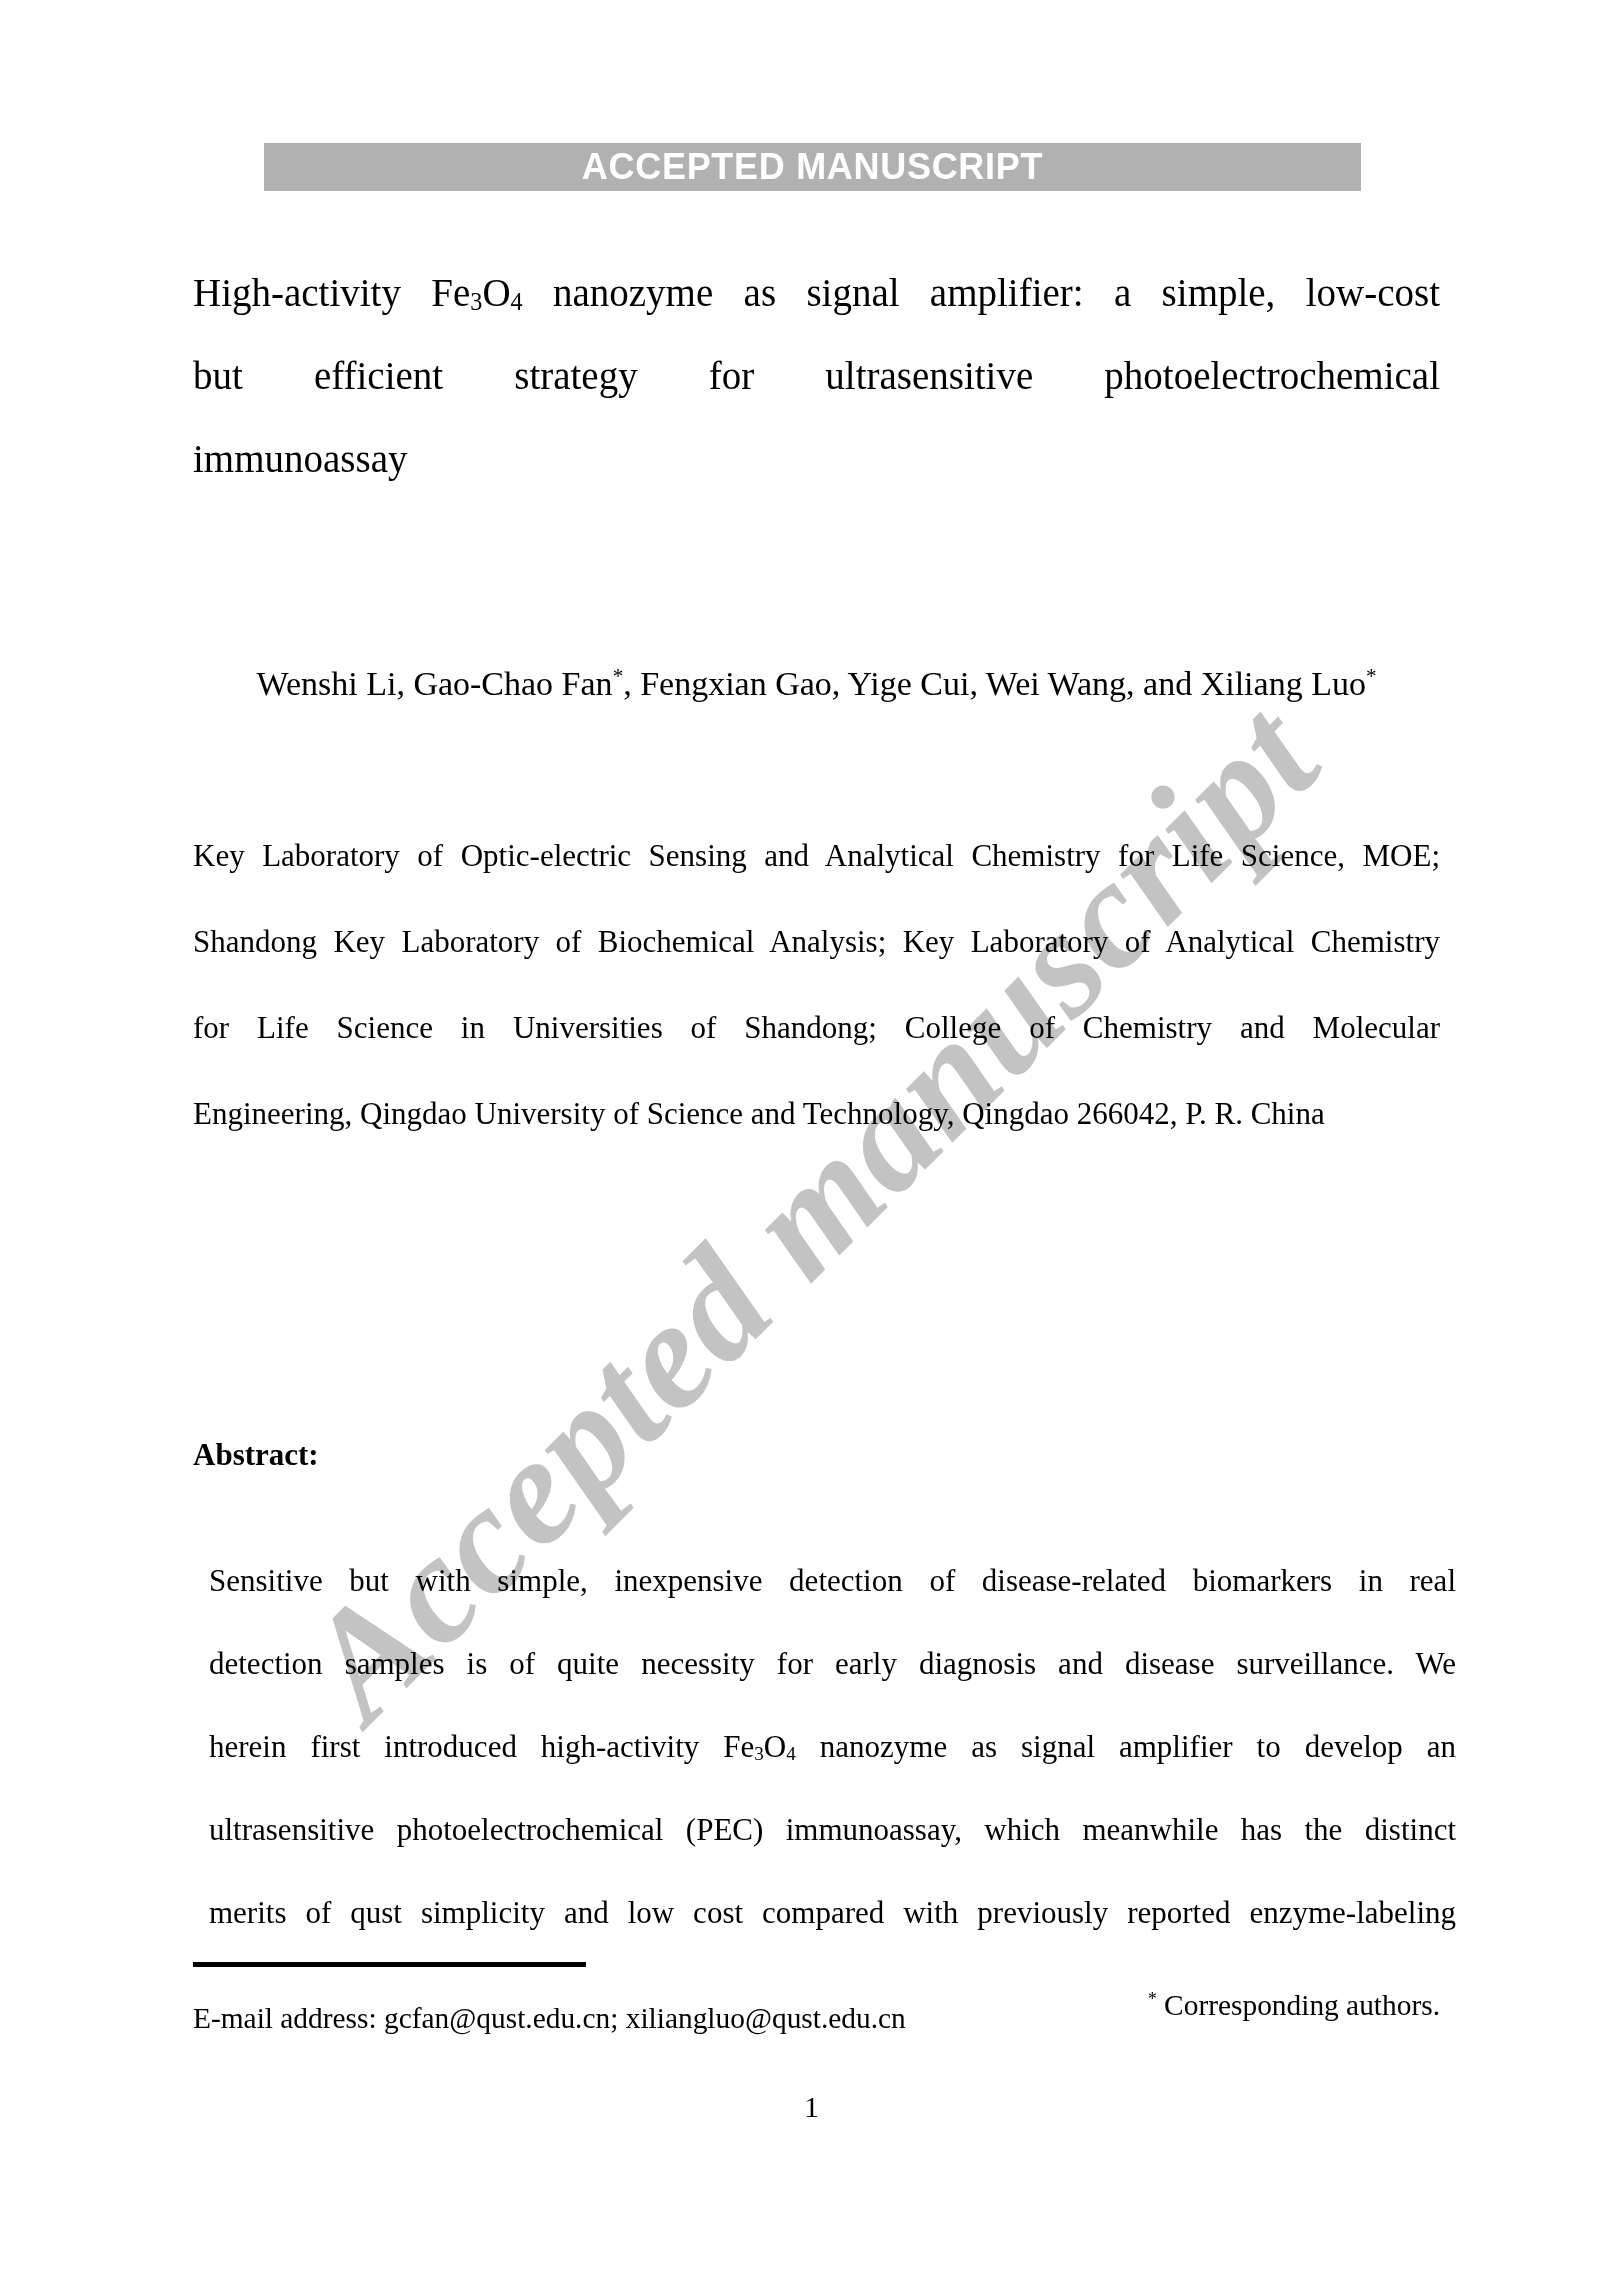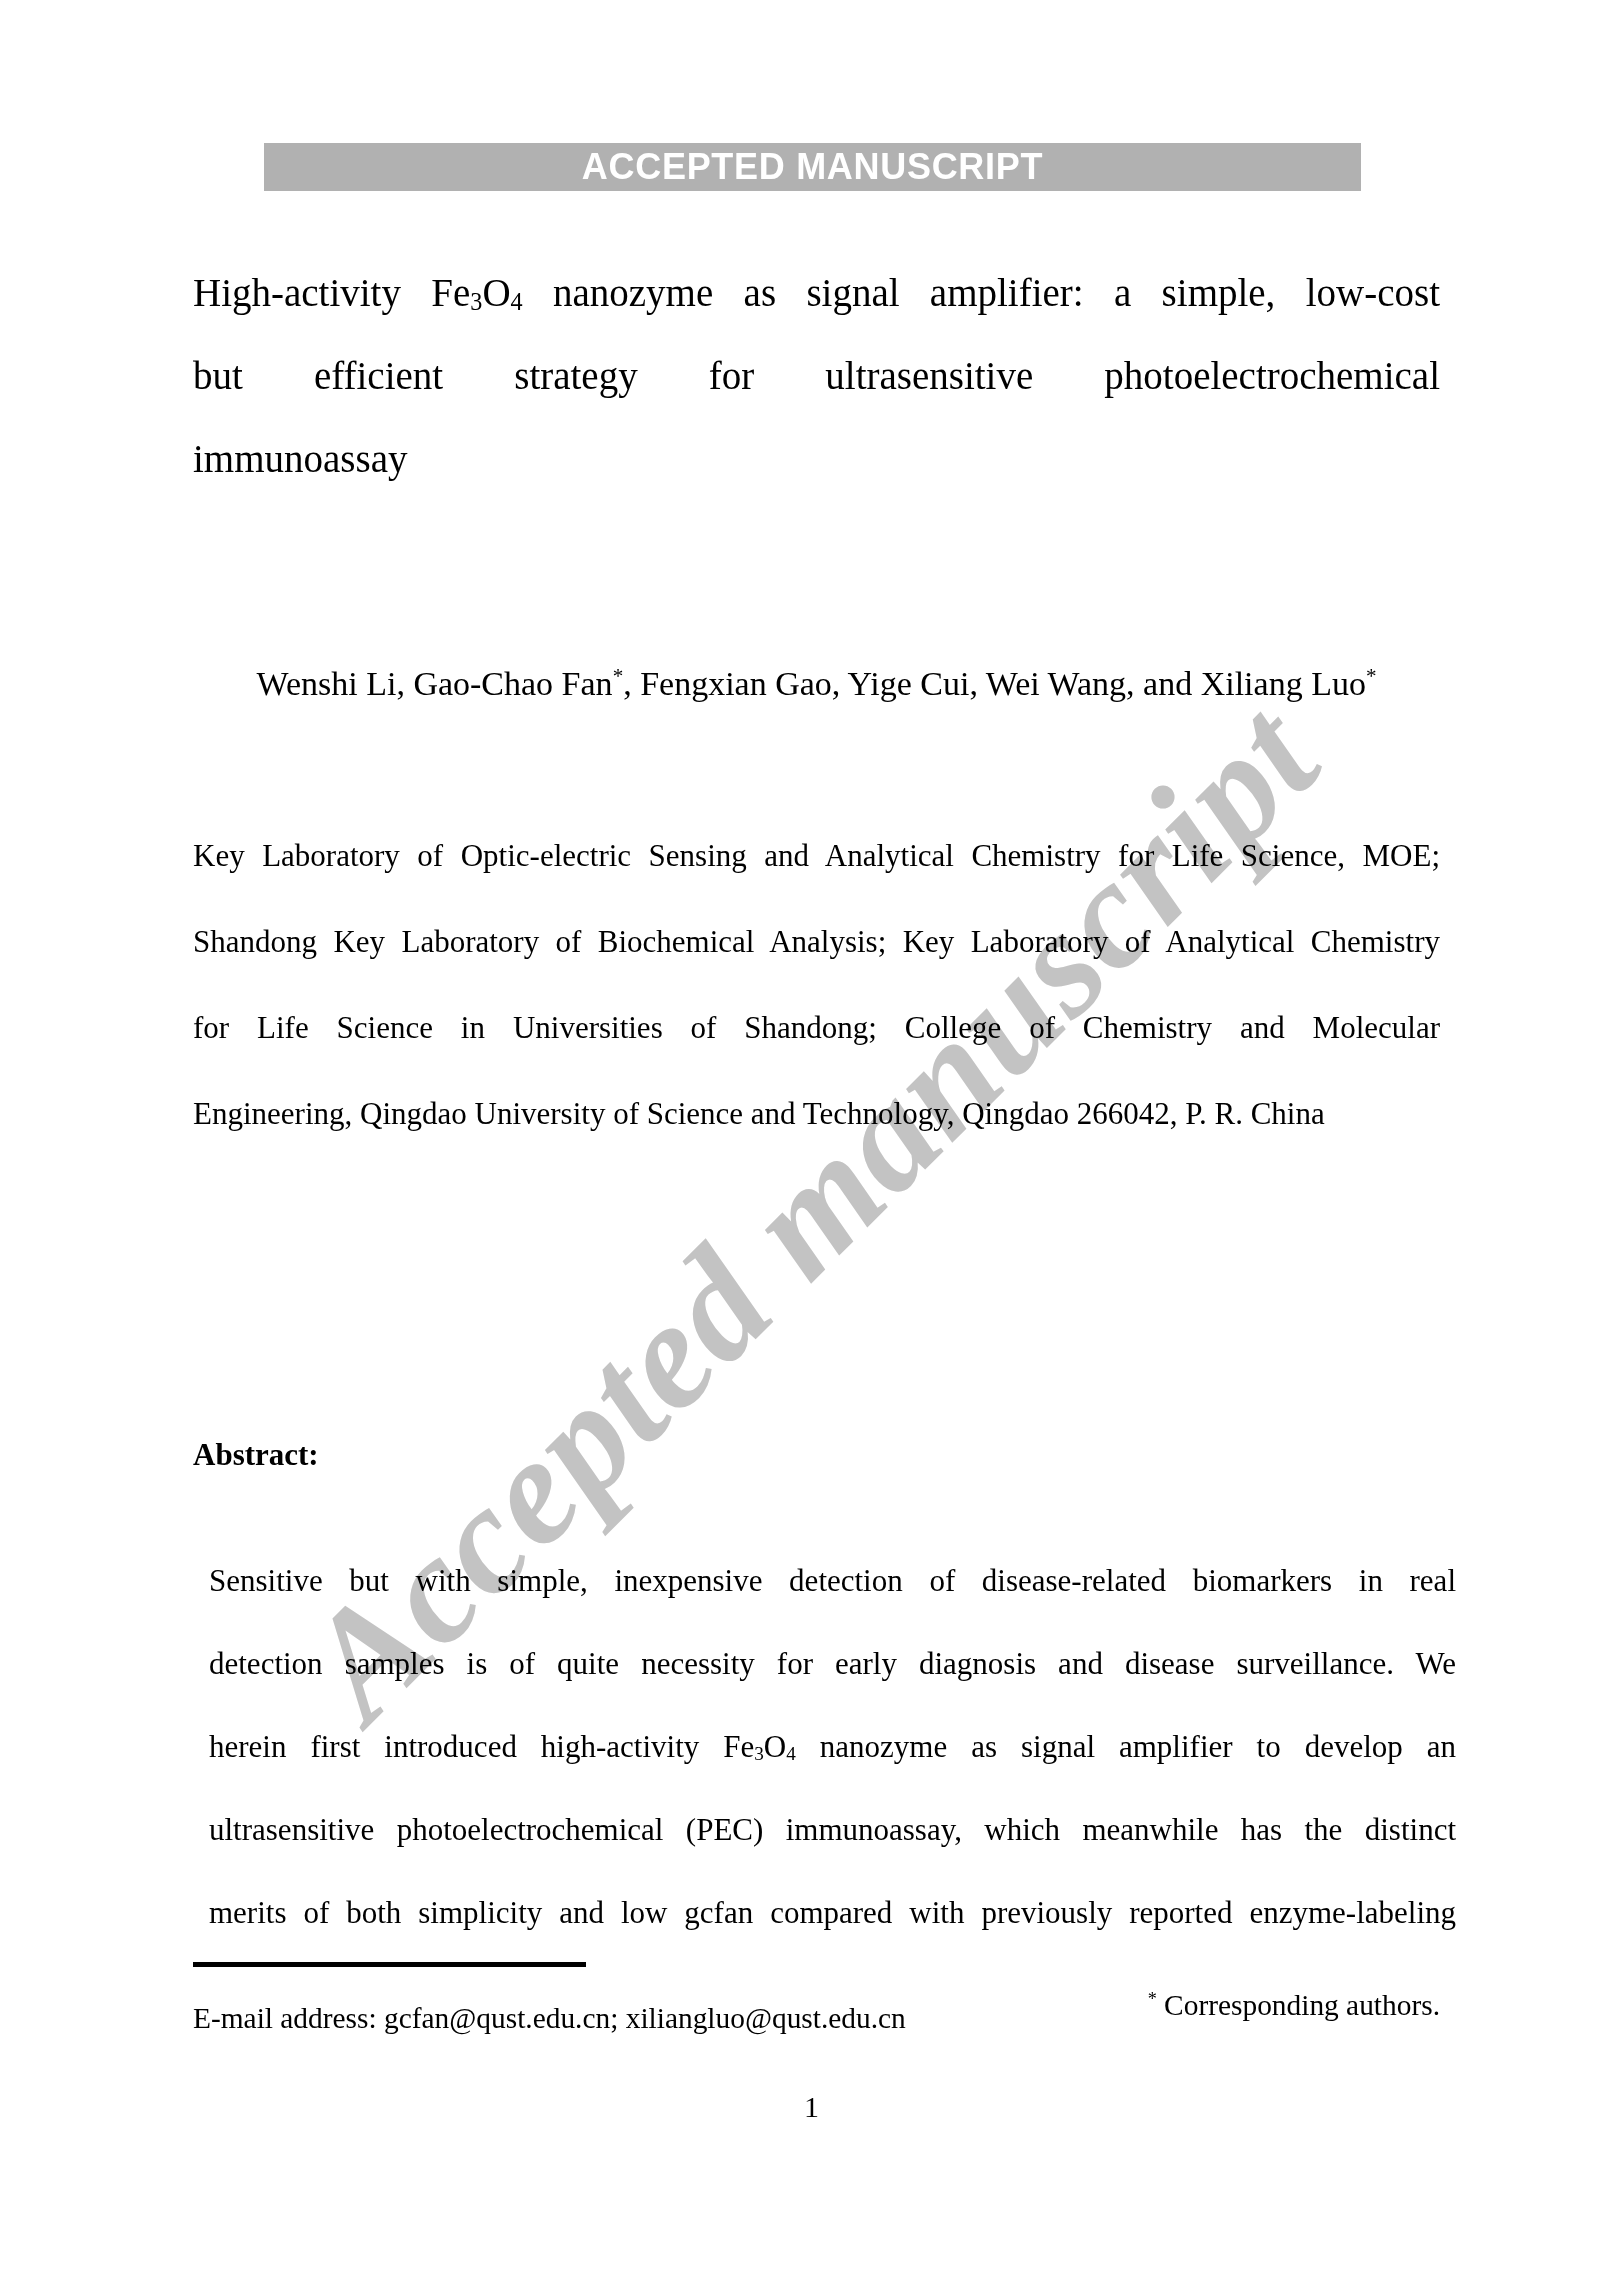--- a/index.html
+++ b/index.html
@@ -127,21 +127,21 @@
     <div class="affil-line">Engineering, Qingdao University of Science and Technology, Qingdao 266042, P. R. China</div>
   </div>
 
   <div class="abstract-heading">Abstract:</div>
 
   <div class="abstract">
     <div class="abstract-line jl">Sensitive but with simple, inexpensive detection of disease-related biomarkers in real</div>
     <div class="abstract-line jl">detection samples is of quite necessity for early diagnosis and disease surveillance. We</div>
     <div class="abstract-line jl"><span>herein first introduced high-activity Fe</span><span class="sub">3</span><span>O</span><span class="sub">4</span><span> nanozyme as signal amplifier to develop an</span></div>
     <div class="abstract-line jl">ultrasensitive photoelectrochemical (PEC) immunoassay, which meanwhile has the distinct</div>
-    <div class="abstract-line jl">merits of both simplicity and low gcfan compared with previously reported enzyme-labeling</div>
+    <div class="abstract-line jl">merits of qust simplicity and low cost compared with previously reported enzyme-labeling</div>
   </div>
 
   <div class="footnote-rule"></div>
 
   <div class="footnote-line1"><span class="sup">*</span><span> Corresponding authors.</span></div>
 
   <div class="footnote-line2">E-mail address: gcfan@qust.edu.cn; xiliangluo@qust.edu.cn</div>
 
   <div class="page-number">1</div>
 

